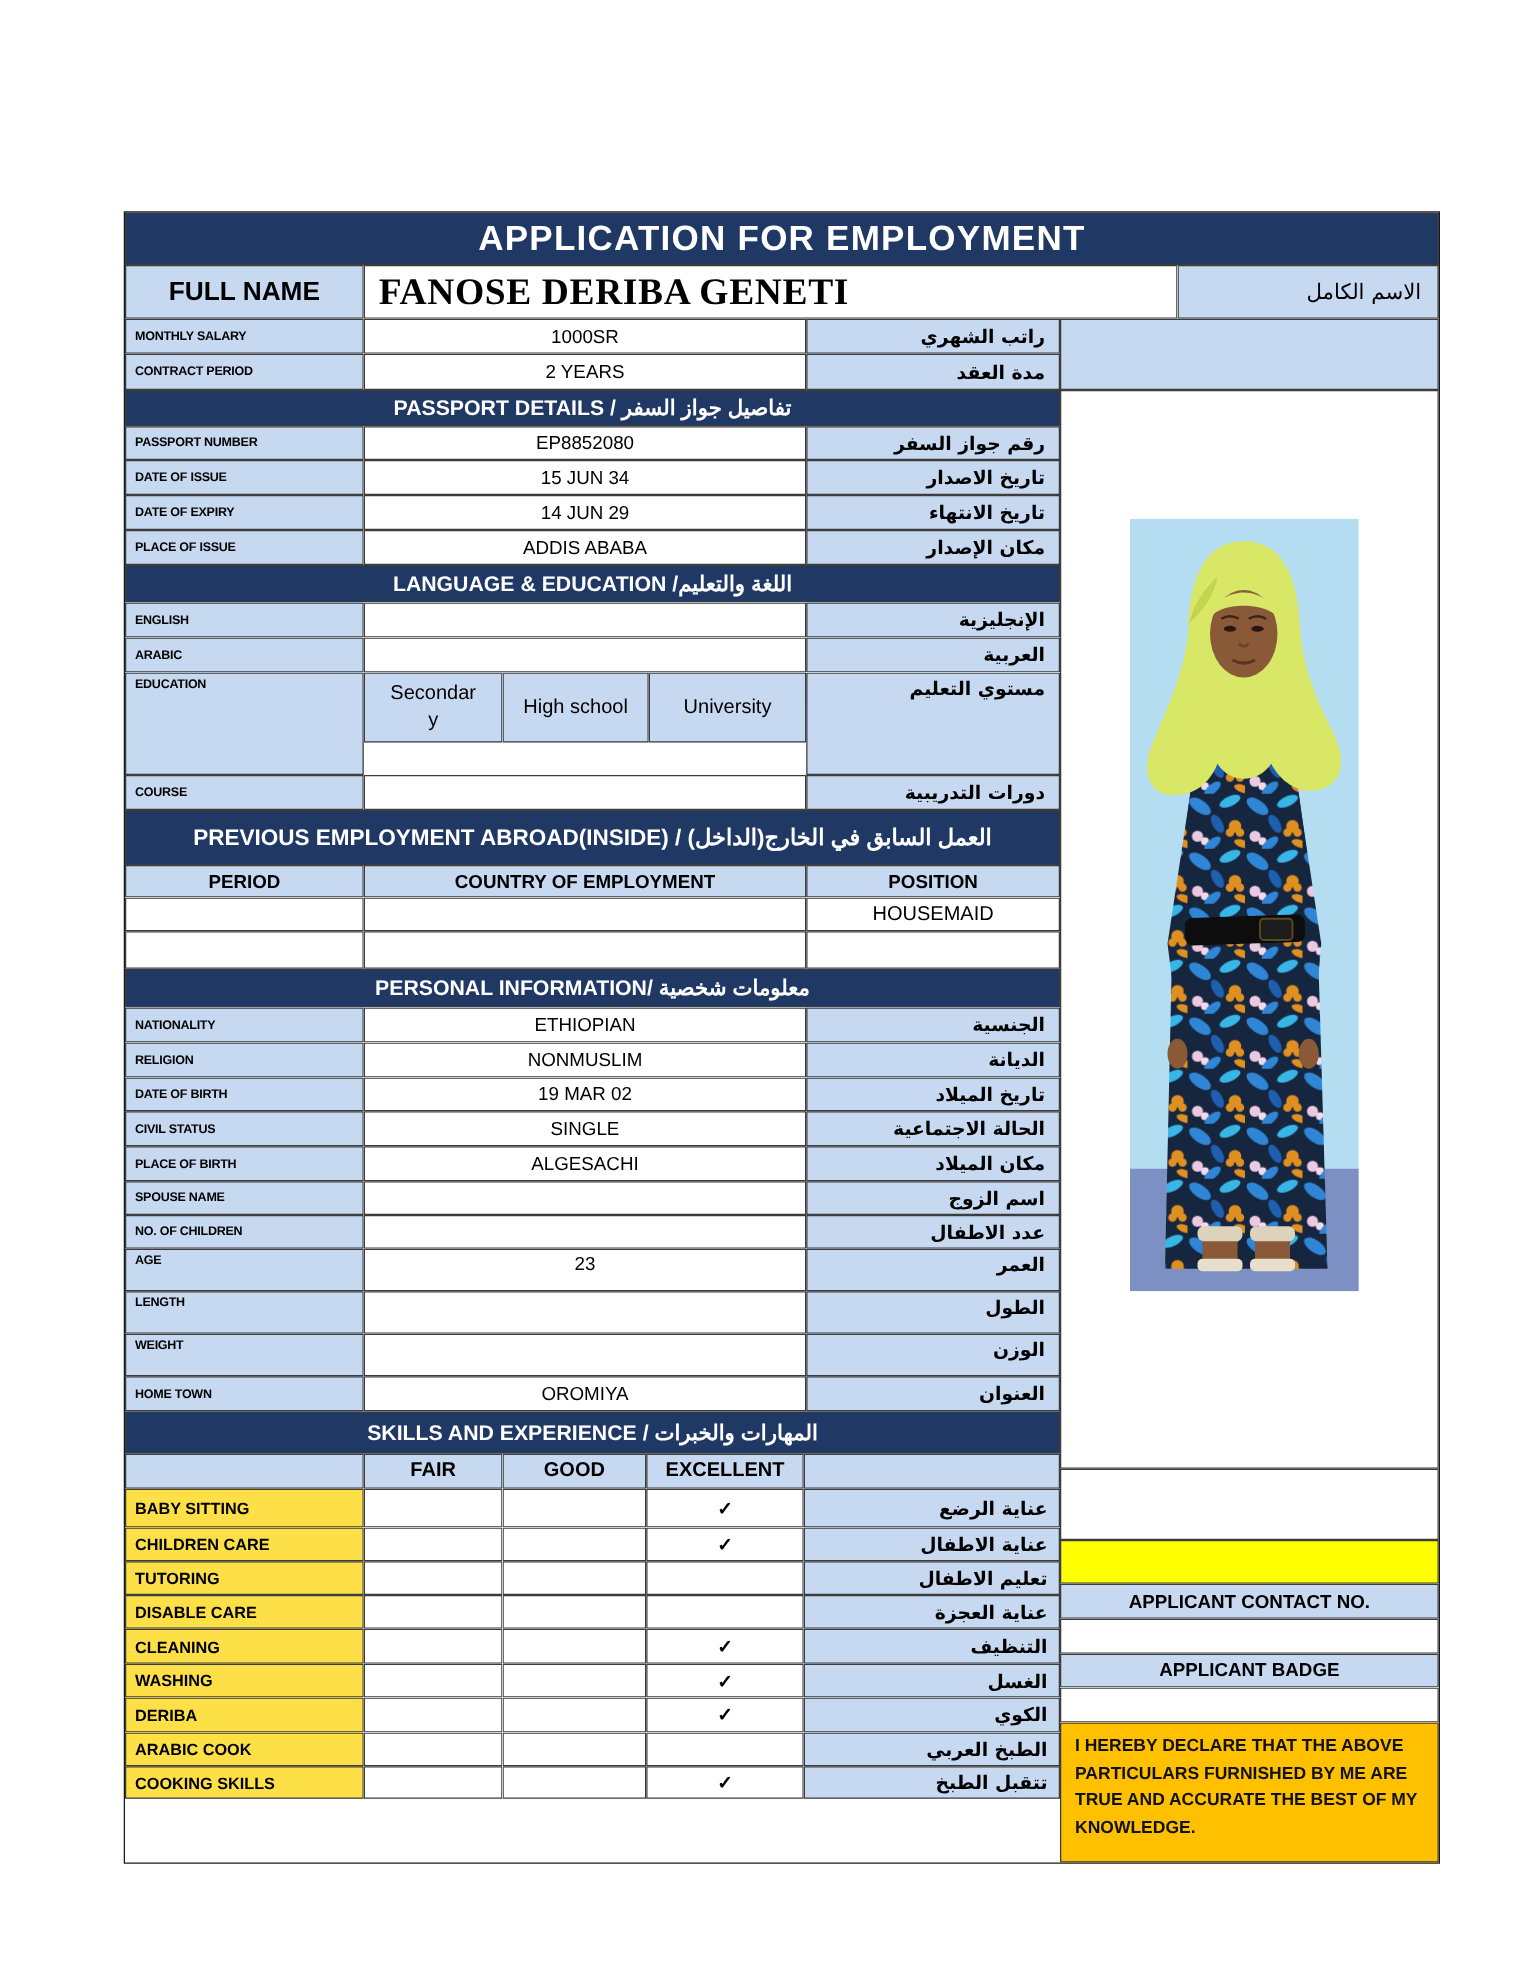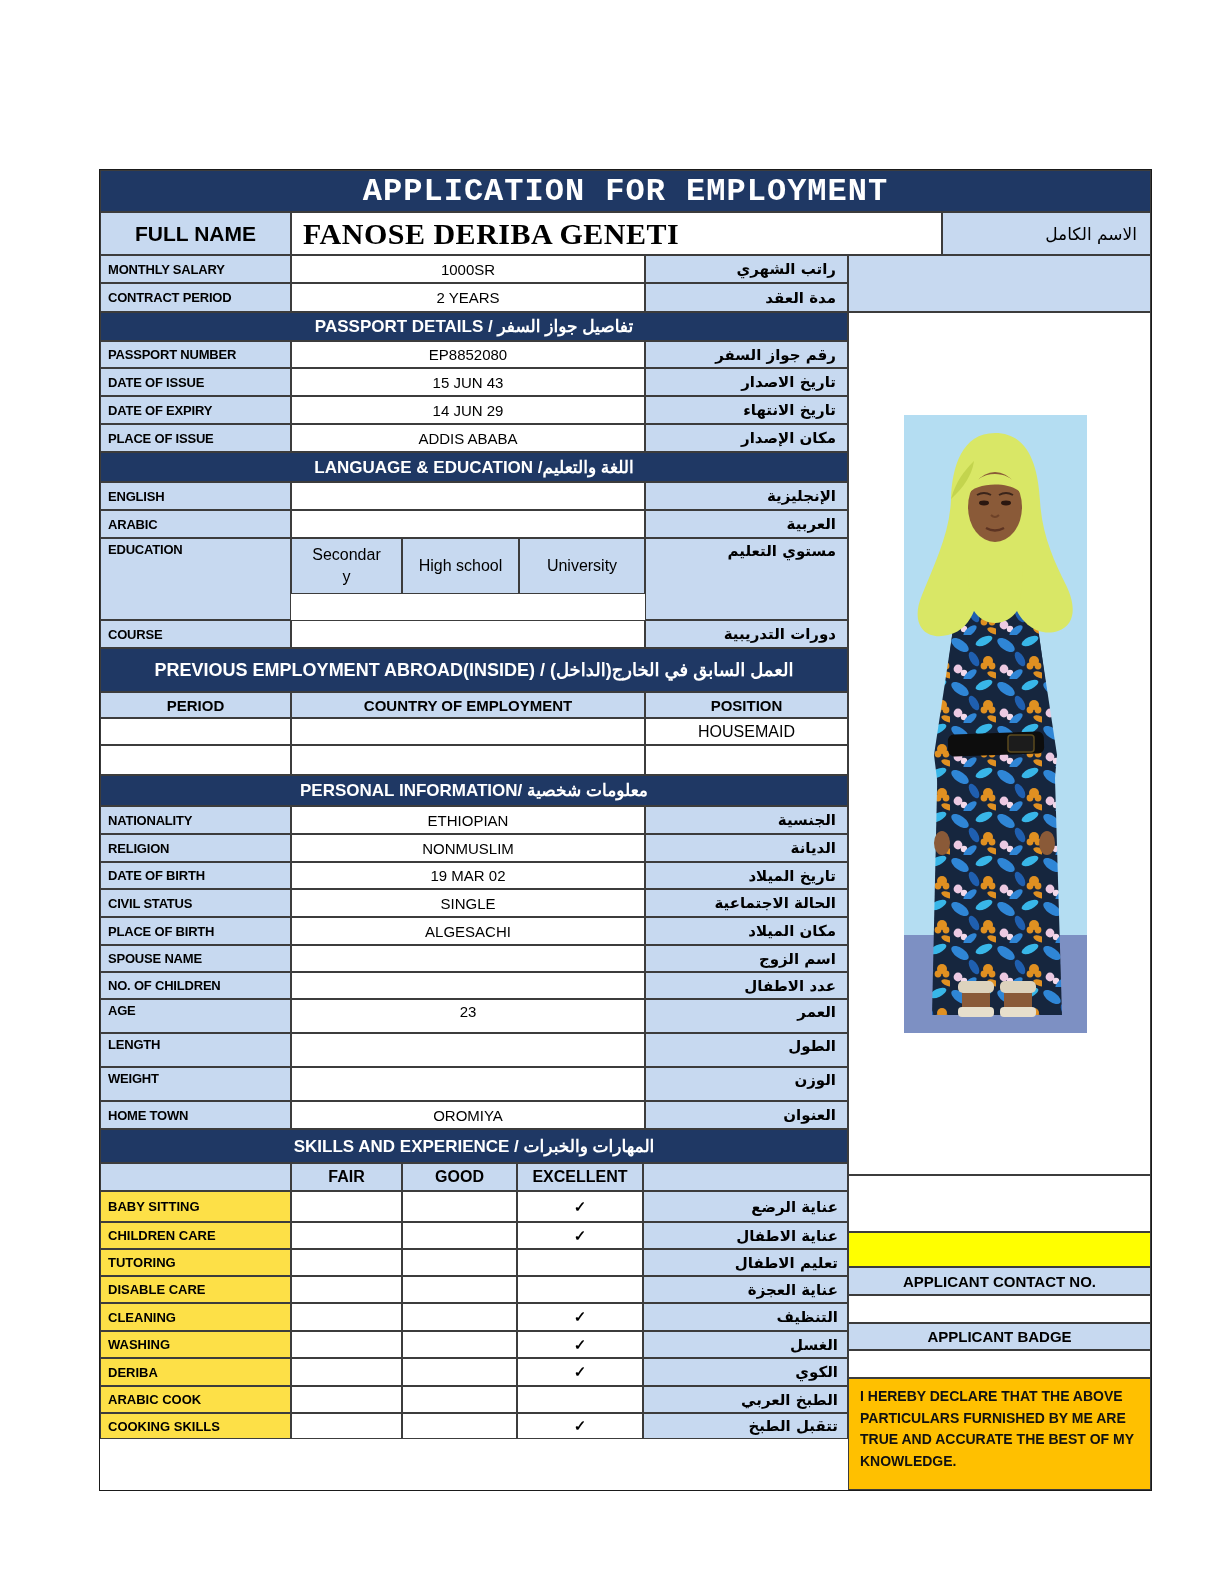--- a/index.html
+++ b/index.html
@@ -1,32 +1,32 @@
 <!DOCTYPE html>
 <html><head>
 <meta charset="utf-8">
 <style>
   *{box-sizing:border-box;margin:0;padding:0}
   html,body{background:#fff}
   body{width:1224px;height:1584px;position:relative;font-family:"Liberation Sans",sans-serif;color:#000}
   .form{position:absolute;left:100px;top:170px;width:1051px;outline:1px solid #1a1a1a}
   .cell{box-shadow:inset 0 0 0 1px #3c3c3c}
   .titlebar{height:42px;background:#1f3864;color:#fff;display:flex;align-items:center;justify-content:center;
-            font-family:Liberation Mono, monospace;font-weight:bold;font-size:32px;letter-spacing:1px}
+            font-family:Liberation Sans, sans-serif;font-weight:bold;font-size:28px;letter-spacing:1px}
   .r{display:flex}
   
   .fn-label{width:191px;height:43px;background:#c7d9f0;display:flex;align-items:center;justify-content:center;font-weight:bold;font-size:21px}
   .fn-value{width:651px;height:43px;background:#fff;display:flex;align-items:center;padding-left:12px;
             font-family:"Liberation Serif",serif;font-weight:bold;font-size:30px;letter-spacing:.5px}
   .fn-ar{width:209px;height:43px;background:#c7d9f0;display:flex;align-items:center;justify-content:flex-end;padding-right:14px;
          font-family:"DejaVu Sans",sans-serif;font-weight:normal;font-size:17px}
   .body{position:relative;display:flex;align-items:flex-start}
   .main{width:748px}
   
-  .cl{width:191px;background:#c7d9f0;display:flex;align-items:center;padding-left:8px;font-weight:bold;font-size:13px;letter-spacing:-.2px}
+  .cl{width:191px;background:#c7d9f0;display:flex;align-items:center;padding-left:8px;font-weight:bold;font-size:10px;letter-spacing:-.2px}
   .cv{width:354px;background:#fff;display:flex;align-items:center;justify-content:center;font-size:15px}
   .ca{width:203px;background:#c7d9f0;display:flex;align-items:center;justify-content:flex-end;padding-right:12px;
       font-family:"DejaVu Sans",sans-serif;font-weight:bold;font-size:15px}
   .top{align-items:flex-start !important;padding-top:4px}
   .sec{background:#1f3864;color:#fff;display:flex;align-items:center;justify-content:center;font-weight:bold;font-size:17px}
   
   .edu-mid{width:354px;display:flex;}
   .opt{background:#c7d9f0;height:56px;display:flex;align-items:center;justify-content:center;text-align:center;font-size:16px;word-break:break-all;line-height:1.4}
   .opt0{padding:0 20px}
   .chk{background:#fff;height:26px;display:flex;align-items:center;justify-content:center;font-size:15px;font-weight:bold}
@@ -80,21 +80,21 @@
       </div>
 
       <div class="sec cell" style="height:29px">PASSPORT DETAILS / تفاصيل جواز السفر</div>
       <div class="r" style="height:27px">
         <div class="cl cell">PASSPORT NUMBER</div>
         <div class="cv cell">EP8852080</div>
         <div class="ca cell">رقم جواز السفر</div>
       </div>
       <div class="r" style="height:28px">
         <div class="cl cell">DATE OF ISSUE</div>
-        <div class="cv cell">15 JUN 43</div>
+        <div class="cv cell">15 JUN 34</div>
         <div class="ca cell">تاريخ الاصدار</div>
       </div>
       <div class="r" style="height:28px">
         <div class="cl cell">DATE OF EXPIRY</div>
         <div class="cv cell">14 JUN 29</div>
         <div class="ca cell">تاريخ الانتهاء</div>
       </div>
       <div class="r" style="height:28px">
         <div class="cl cell">PLACE OF ISSUE</div>
         <div class="cv cell">ADDIS ABABA</div>

